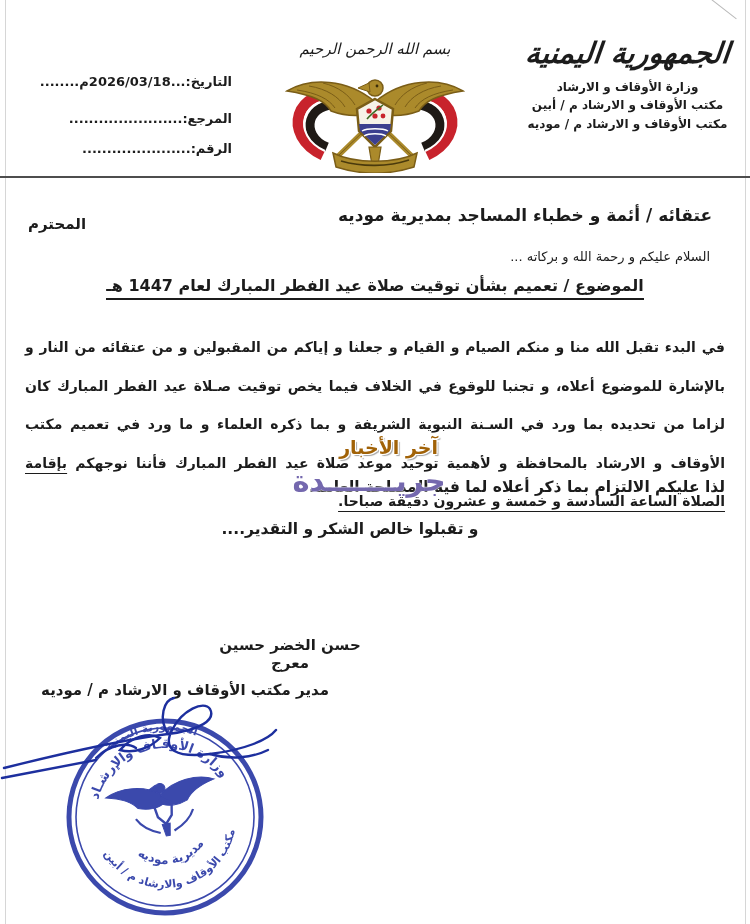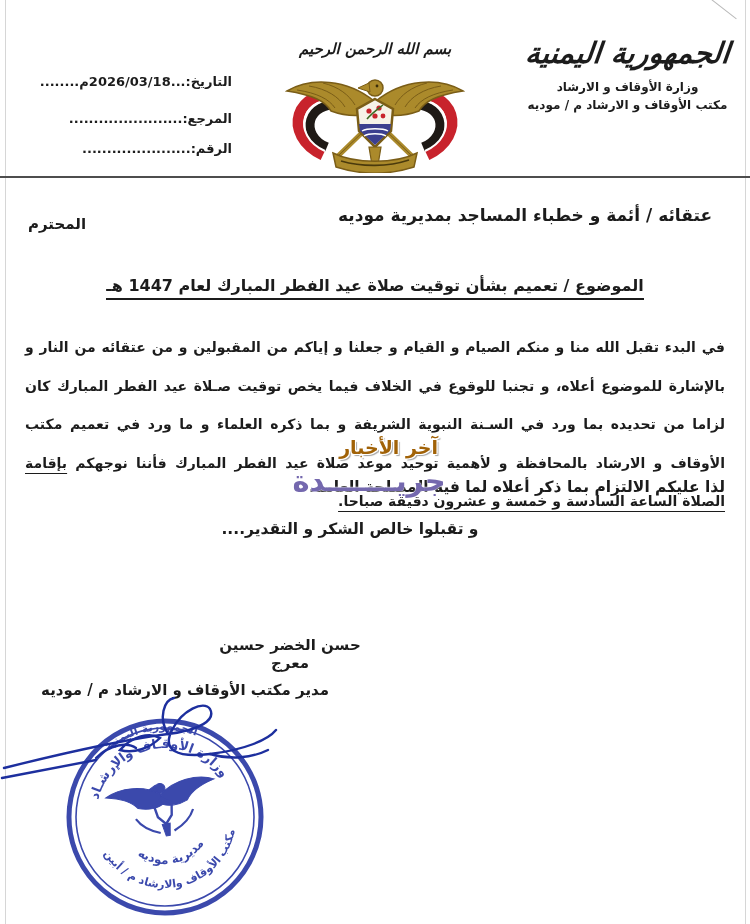--- a/index.html
+++ b/index.html
@@ -15,21 +15,21 @@
   
   .hdr-right{position:absolute;top:38px;right:10px;width:225px;text-align:center;}
   .republic{
     font-family:"DejaVu Serif", serif; font-weight:bold; font-style:italic;
     font-size:29px; line-height:1.1; letter-spacing:-1px; transform:skewX(-6deg);
   }
   .ministry-line{font-size:12px;font-weight:bold;line-height:18.5px;}
   .ministry-lines{margin-top:8px;}
 
   .hdr-center{position:absolute;top:40px;left:268px;width:214px;text-align:center;}
-  .bismillah{font-family:"DejaVu Serif", serif;font-style:italic;font-weight:bold;font-size:15px;margin-bottom:3px;}
+  .bismillah{font-family:"DejaVu Serif", serif;font-style:italic;font-weight:normal;font-size:15px;margin-bottom:3px;}
 
   .hdr-left{position:absolute;top:74px;left:14px;width:218px;font-size:13px;font-weight:bold;}
   .fld{position:absolute;right:0;white-space:nowrap;}
   .fld .dots{letter-spacing:1px;font-weight:bold;}
   .fld-date{top:0;} .fld-ref{top:37px;} .fld-num{top:67px;}
 
   .hdr-rule{position:absolute;top:176px;left:0;width:750px;height:2px;background:#4d4d4d;}
 
   
   .recipient-row{position:absolute;top:205px;left:28px;right:38px;display:flex;justify-content:space-between;align-items:flex-start;}
@@ -72,20 +72,21 @@
 
 <div class="page">
   <div class="edge left"></div>
   <div class="edge right"></div>
   <div class="corner-artifact"></div>
 
   <div class="hdr-right">
     <div class="republic">الجمهورية اليمنية</div>
     <div class="ministry-lines">
       <div class="ministry-line">وزارة الأوقاف و الارشاد</div>
+      <div class="ministry-line">مكتب الأوقاف و الارشاد م / أبين</div>
       <div class="ministry-line">مكتب الأوقاف و الارشاد م / موديه</div>
     </div>
   </div>
 
   <div class="hdr-center">
     <div class="bismillah">بسم الله الرحمن الرحيم</div>
     <svg width="196" height="112" viewBox="0 0 196 112" aria-hidden="true">
 
       <path d="M66 34 C18 26 4 74 46 94" fill="none" stroke="#c8232c" stroke-width="11"></path>
       <path d="M64 44 C30 40 22 74 50 86" fill="none" stroke="#1f1a16" stroke-width="9"></path>
@@ -128,20 +129,21 @@
     <div class="fld fld-ref"><span>المرجع:</span><span class="dots">.......................</span></div>
     <div class="fld fld-num"><span>الرقم:</span><span class="dots">......................</span></div>
   </div>
 
   <div class="hdr-rule"></div>
 
   <div class="recipient-row">
     <div class="addressee">عتقائه / أئمة و خطباء المساجد بمديرية موديه</div>
     <div class="honorific">المحترم</div>
   </div>
+  <div class="greeting">السلام عليكم و رحمة الله و بركاته ...</div>
   <div class="subject"><span>الموضوع / تعميم بشأن توقيت صلاة عيد الفطر المبارك لعام 1447 هـ</span></div>
 
   <p class="body-par"><span>في البدء تقبل الله منا و منكم الصيام و القيام و جعلنا و إياكم من المقبولين و من عتقائه من النار و بالإشارة للموضوع أعلاه، و تجنبا للوقوع في الخلاف فيما يخص توقيت صـلاة عيد الفطر المبارك كان لزاما من تحديده بما ورد في السـنة النبوية الشريفة و بما ذكره العلماء و ما ورد في تعميم مكتب الأوقاف و الارشاد بالمحافظة و لأهمية توحيد موعد صلاة عيد الفطر المبارك فأننا نوجهكم </span><span class="directive">بإقامة الصلاة الساعة السادسة و خمسة و عشرون دقيقة صباحا.</span></p>
   <div class="compliance">لذا عليكم الالتزام بما ذكر أعلاه لما فيه المصلحة العامة.</div>
   <div class="closing">و تقبلوا خالص الشكر و التقدير....</div>
 
   <div class="watermark">
     <div class="wm-word">جريـــــــدة</div>
     <div class="wm-overlay">آخر الأخبار</div>
   </div>

